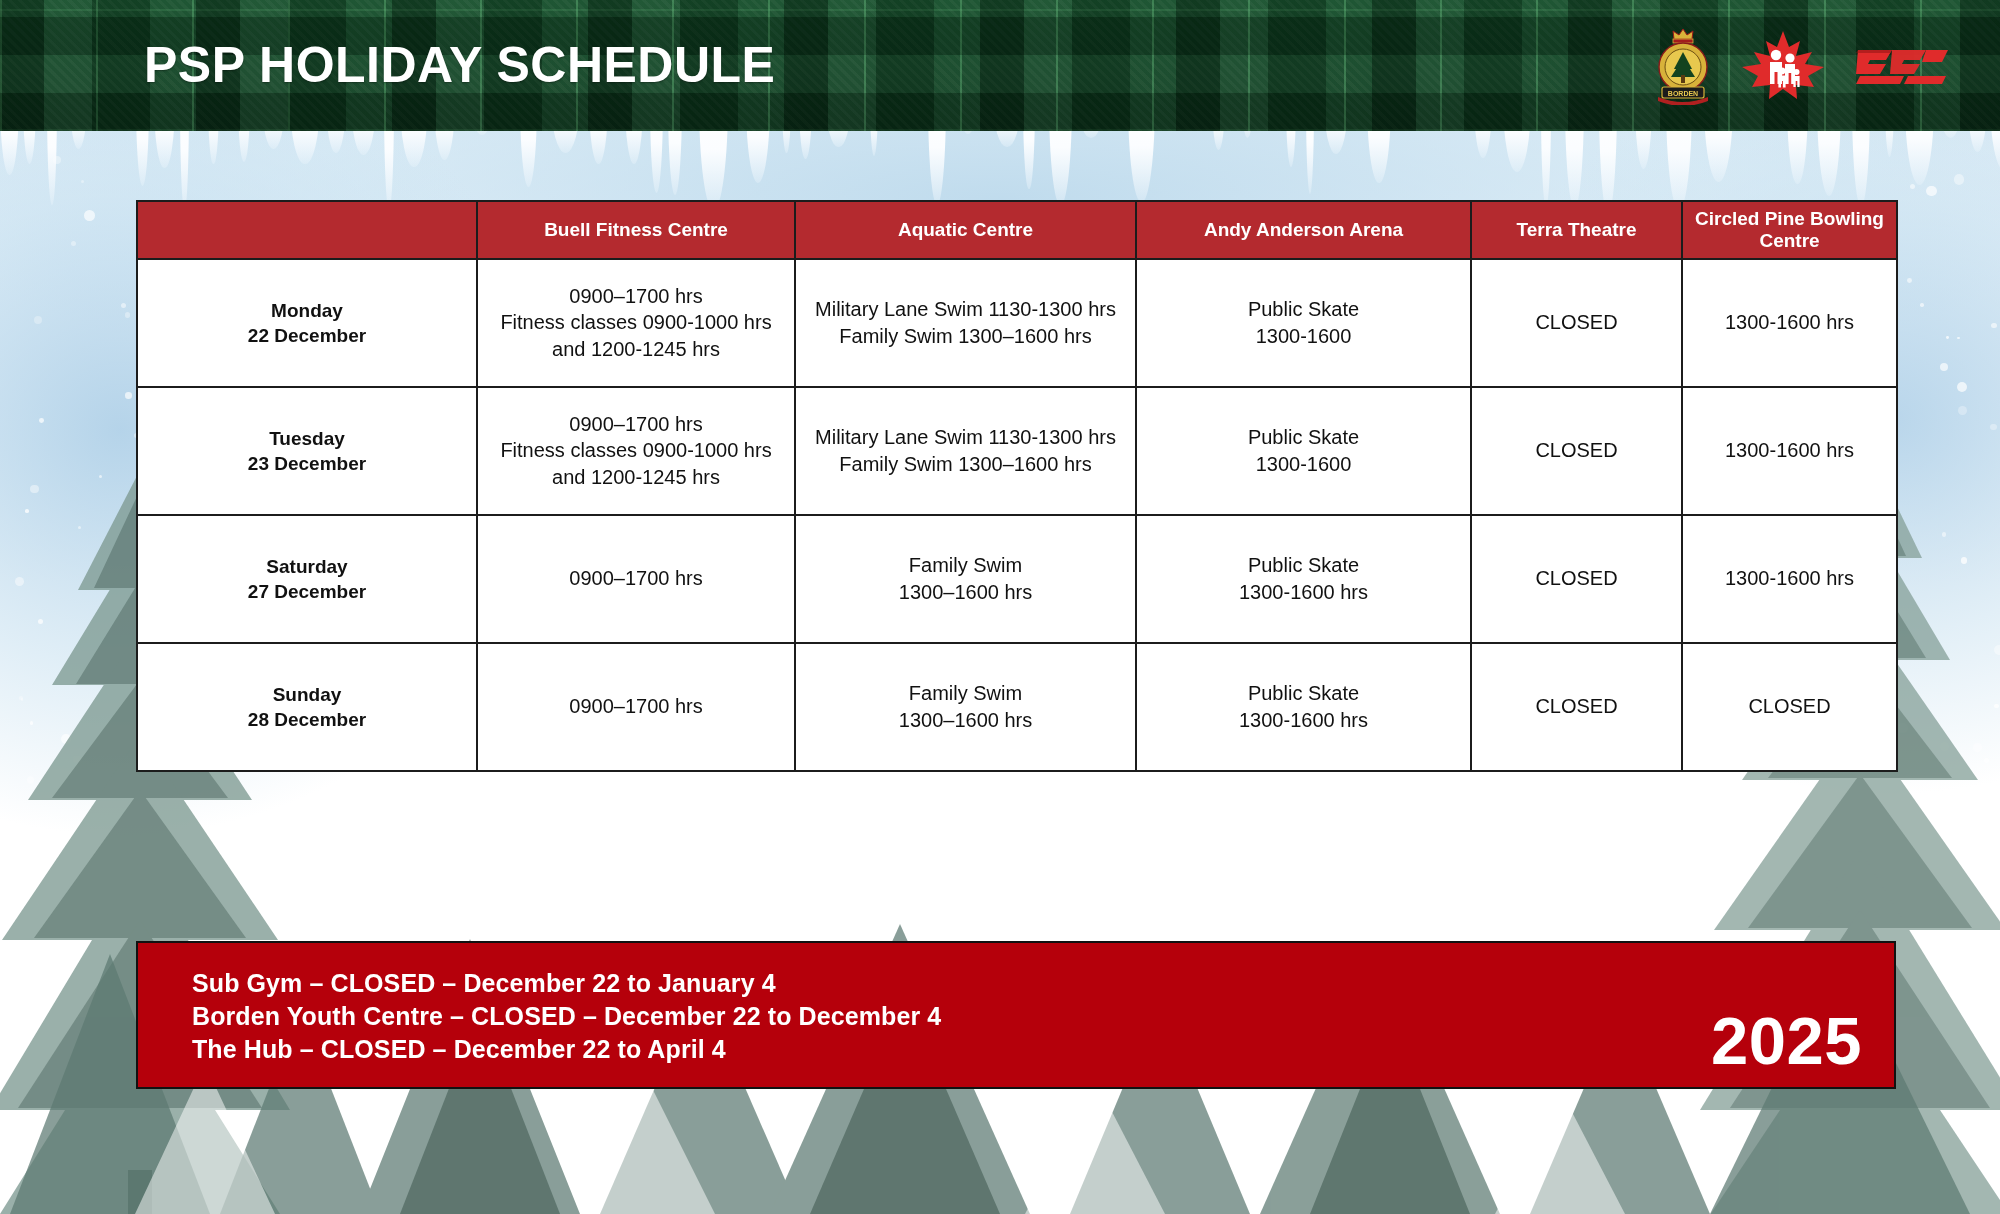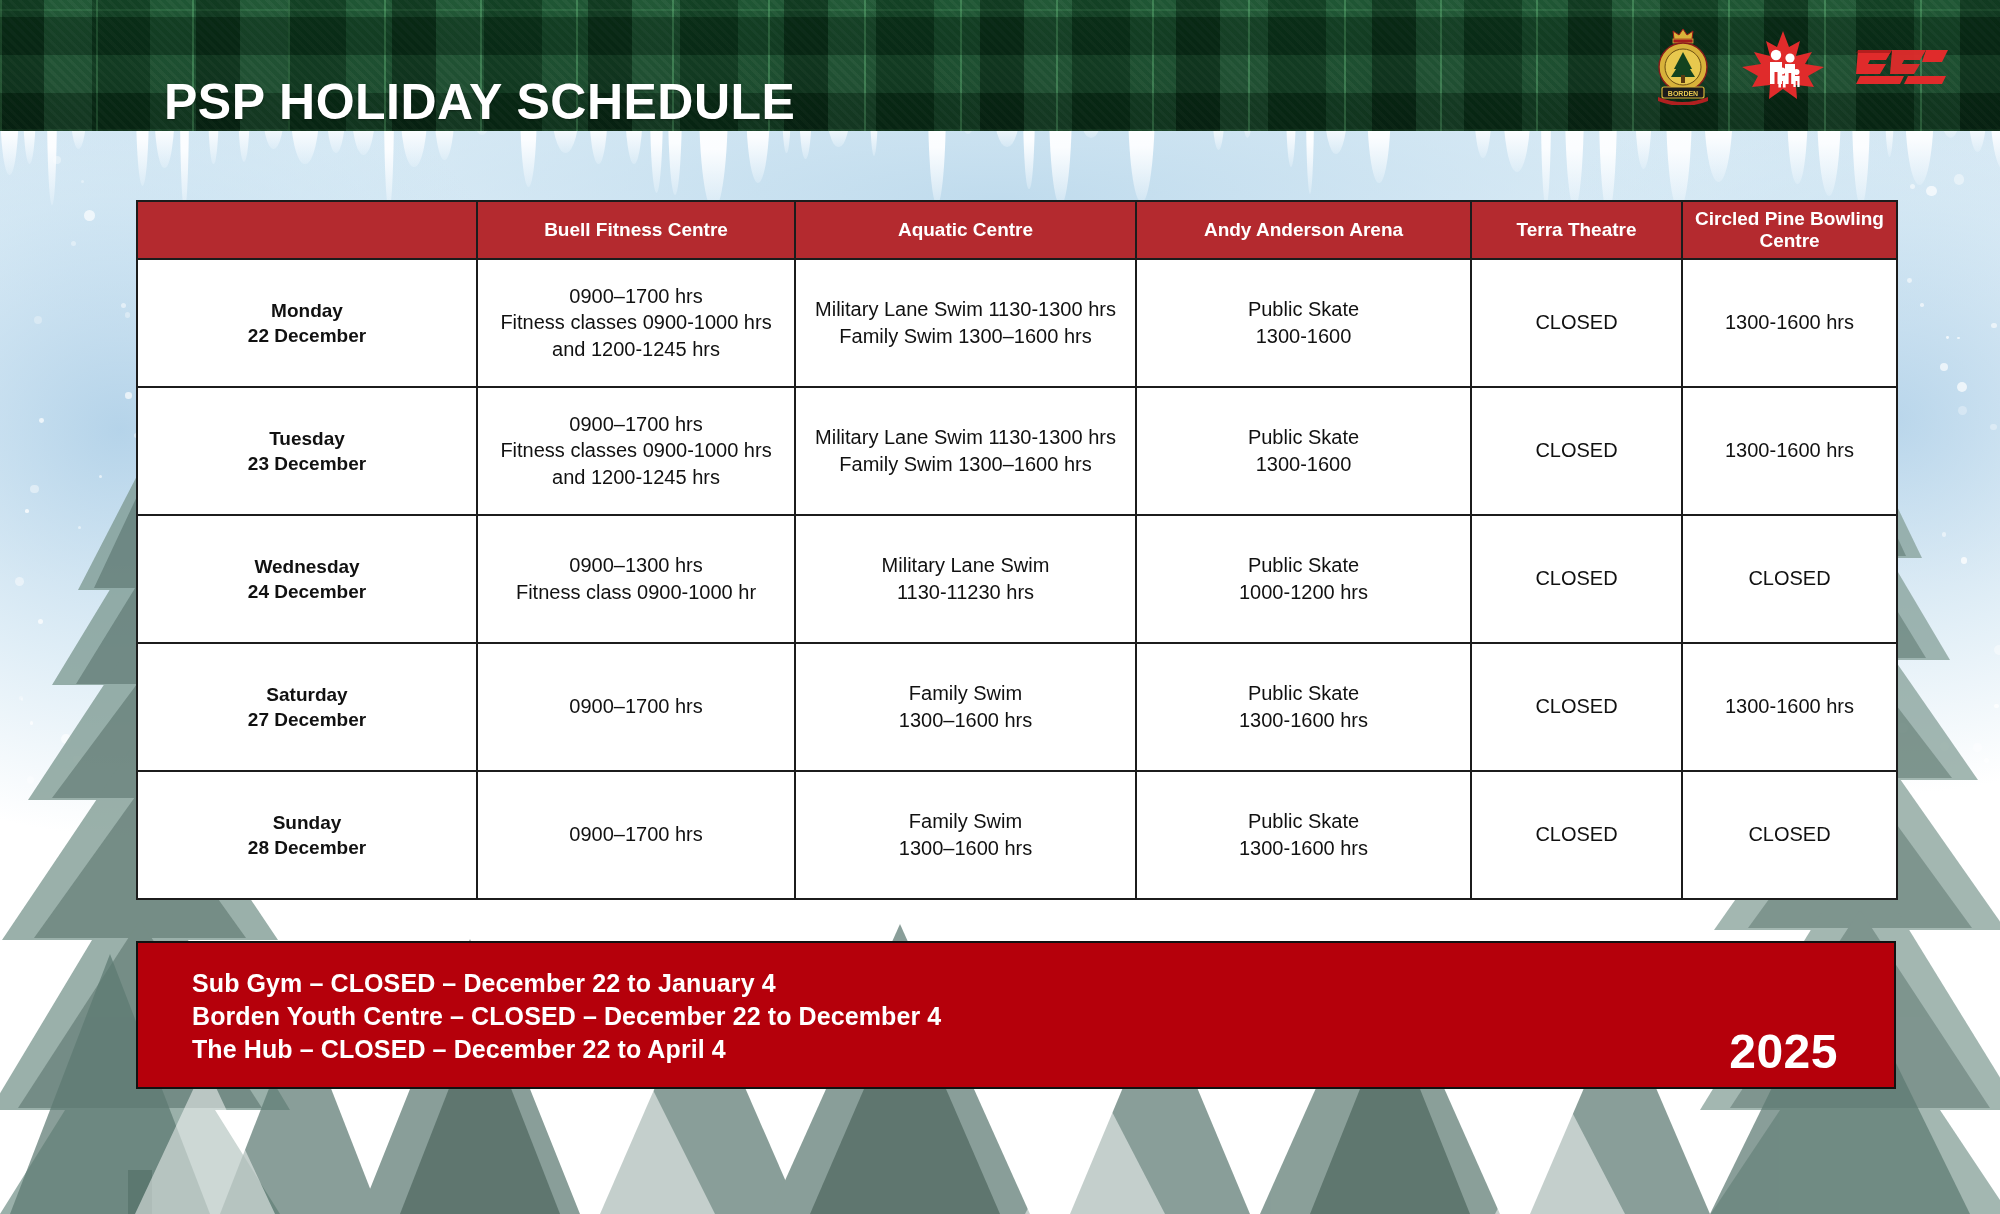--- a/index.html
+++ b/index.html
@@ -81,29 +81,28 @@
       repeating-linear-gradient(90deg, rgba(0,0,0,0.28) 0 44px, rgba(255,255,255,0.045) 44px 92px, rgba(0,0,0,0.20) 92px 150px, rgba(255,255,255,0.03) 150px 196px),
       repeating-linear-gradient(0deg, rgba(0,0,0,0.22) 0 38px, rgba(255,255,255,0.04) 38px 76px),
       repeating-linear-gradient(90deg, rgba(96,190,120,0.38) 0 2px, rgba(0,0,0,0) 2px 96px),
       repeating-linear-gradient(0deg, rgba(96,190,120,0.16) 0 2px, rgba(0,0,0,0) 2px 120px),
       repeating-linear-gradient(45deg, rgba(255,255,255,0.035) 0 3px, rgba(0,0,0,0) 3px 7px),
       linear-gradient(to bottom, #0f4a25 0%, #0b3a1d 100%);
     z-index: 5;
   }
   .header-title {
     position: absolute;
-    left: 164px;
+    left: 144px;
     top: 36px;
     font-size: 50px;
     font-weight: 800;
     letter-spacing: 0.5px;
     color: #ffffff;
     font-family: "Liberation Sans", sans-serif;
     text-shadow: 0 1px 2px rgba(0,0,0,0.35);
-    margin-top: 37px;
   }
   .header-logos {
     position: absolute;
     right: 50px;
     top: 26px;
     display: flex;
     align-items: center;
     gap: 26px;
     height: 80px;
   }
@@ -181,24 +180,24 @@
   .notice-line {
     color: #ffffff;
     font-size: 25px;
     font-weight: 700;
     line-height: 1.32;
     letter-spacing: 0.1px;
     white-space: nowrap;
   }
   .year {
     position: absolute;
-    right: 56px;
+    right: 32px;
     bottom: 8px;
     color: #ffffff;
-    font-size: 48px;
+    font-size: 67px;
     font-weight: 800;
     letter-spacing: 0.5px;
   }
 
   
   .logo-crest { width: 62px; height: 78px; display:block; }
   .logo-leaf  { width: 86px; height: 74px; display:block; }
   .logo-psp   { width: 98px; height: 48px; display:block; }
 </style>
 </head>
@@ -523,28 +522,20 @@
           </tr>
           <tr class="row-tall">
             <td class="daycell">Tuesday<br>23 December</td>
             <td>0900–1700 hrs<br>Fitness classes 0900-1000 hrs<br>and 1200-1245 hrs</td>
             <td>Military Lane Swim 1130-1300 hrs<br>Family Swim 1300–1600 hrs</td>
             <td>Public Skate<br>1300-1600</td>
             <td>CLOSED</td>
             <td>1300-1600 hrs</td>
           </tr>
           <tr class="row-tall">
-            <td class="daycell">Wednesday<br>24 December</td>
-            <td>0900–1300 hrs<br>Fitness class 0900-1000 hr</td>
-            <td>Military Lane Swim<br>1130-11230 hrs</td>
-            <td>Public Skate<br>1000-1200 hrs</td>
-            <td>CLOSED</td>
-            <td>CLOSED</td>
-          </tr>
-          <tr class="row-tall">
             <td class="daycell">Saturday<br>27 December</td>
             <td>0900–1700 hrs</td>
             <td>Family Swim<br>1300–1600 hrs</td>
             <td>Public Skate<br>1300-1600 hrs</td>
             <td>CLOSED</td>
             <td>1300-1600 hrs</td>
           </tr>
           <tr class="row-tall">
             <td class="daycell">Sunday<br>28 December</td>
             <td>0900–1700 hrs</td>

